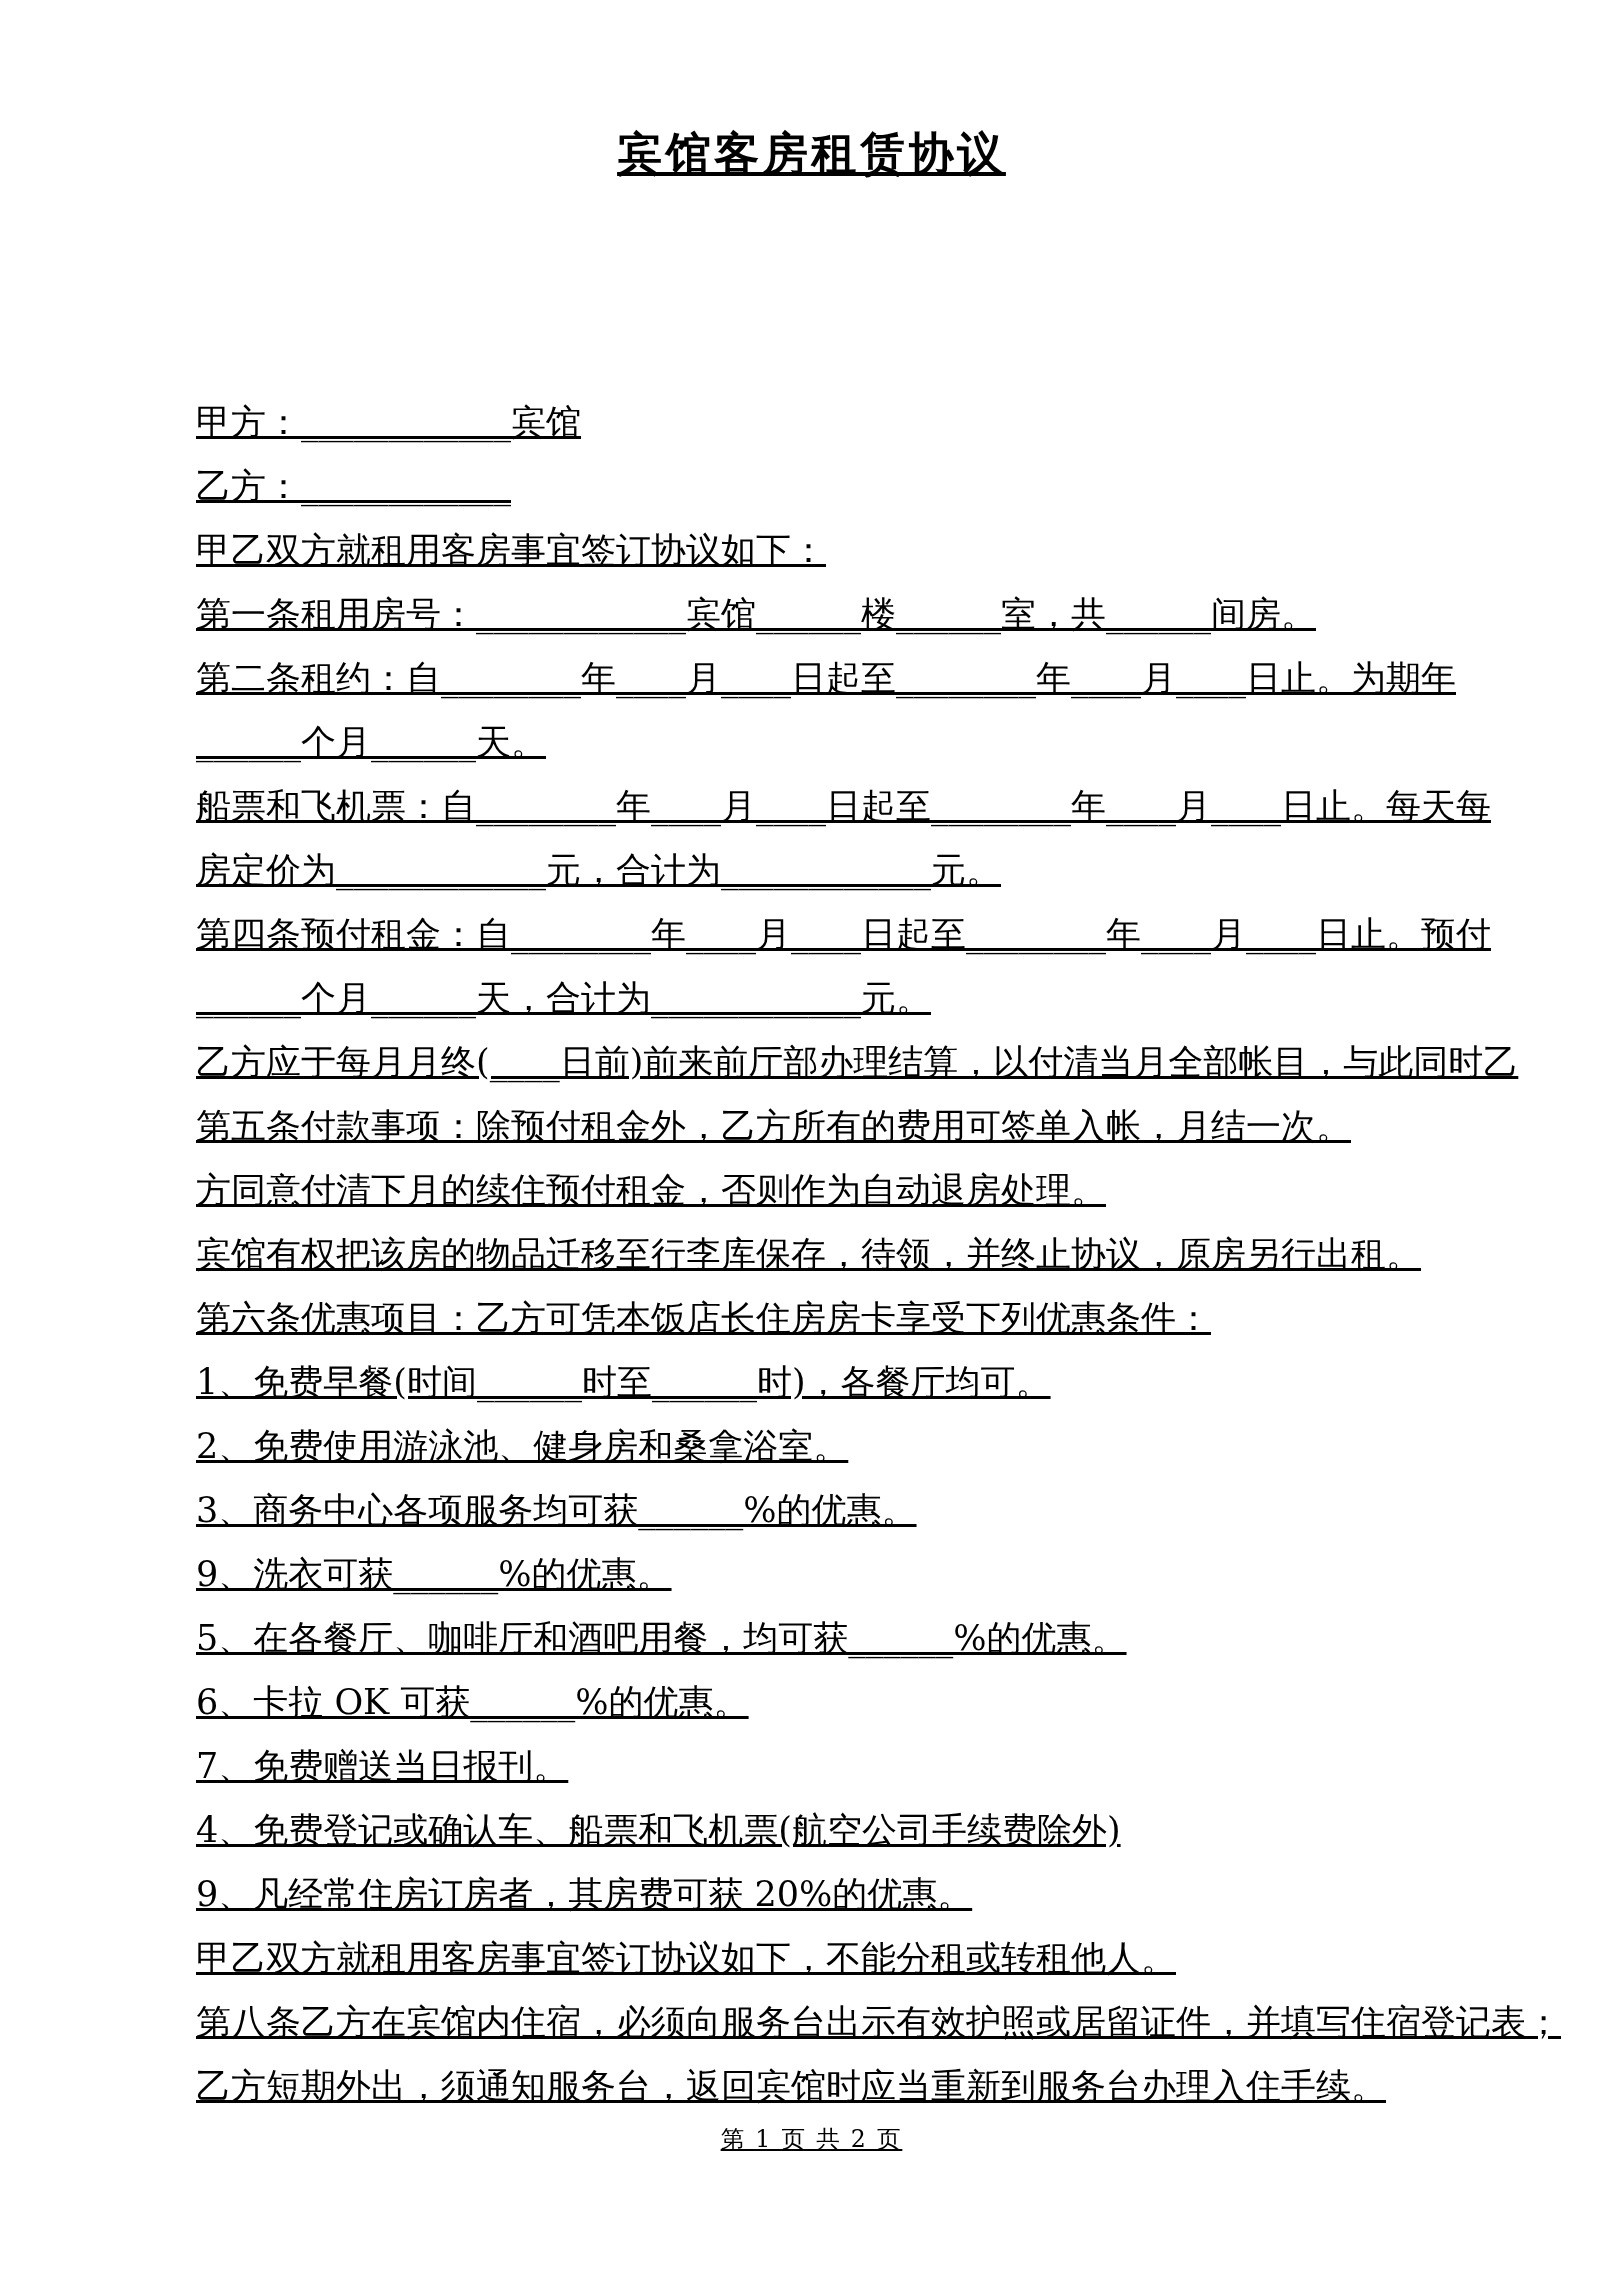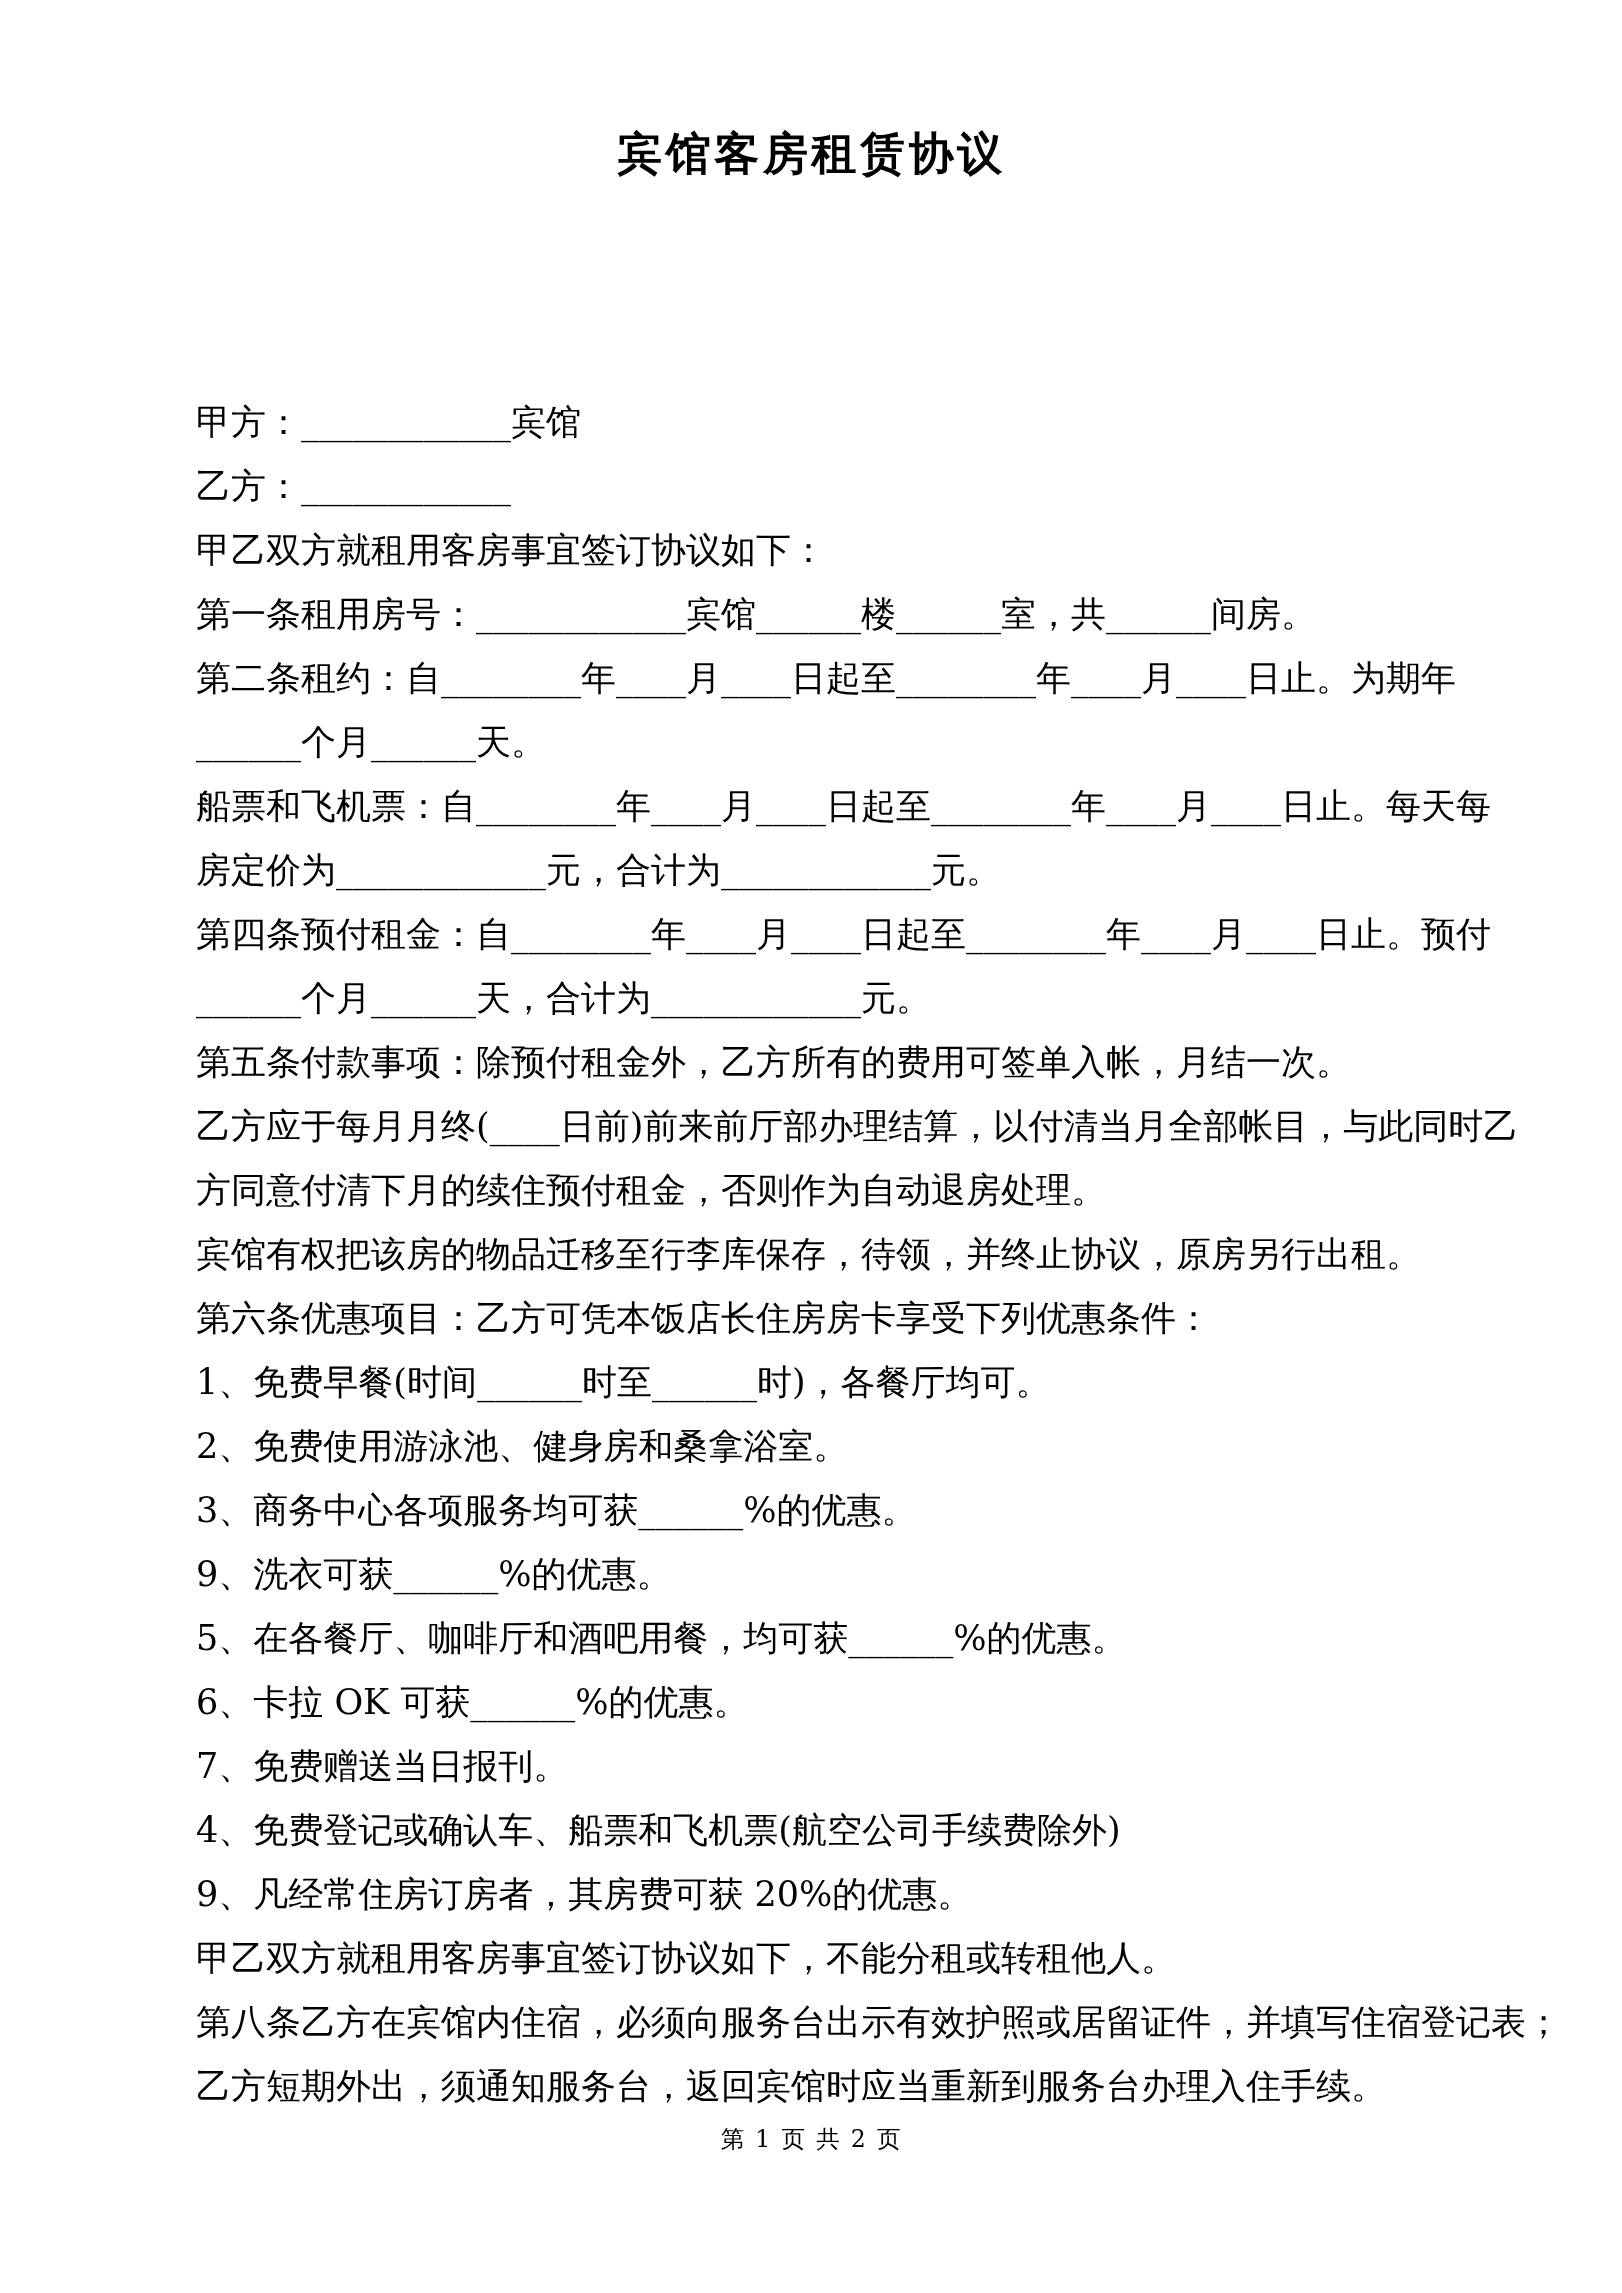--- a/index.html
+++ b/index.html
@@ -12,20 +12,21 @@
     background: #ffffff;
     color: #000000;
     font-family: "DejaVu Serif", "Liberation Serif", serif;
     overflow: hidden;
   }
   .page {
     position: relative;
     width: 1623px;
     height: 2084px;
     background: #ffffff;
+    text-decoration: underline;
   }
   .title {
     margin: 0;
     padding-top: 129px;
     text-align: center;
     font-size: 45px;
     line-height: 49px;
     font-weight: 700;
     letter-spacing: 3.6px;
   }
@@ -58,22 +59,22 @@
     <p class="line">甲方：____________宾馆</p>
     <p class="line">乙方：____________</p>
     <p class="line">甲乙双方就租用客房事宜签订协议如下：</p>
     <p class="line">第一条租用房号：____________宾馆______楼______室，共______间房。</p>
     <p class="line">第二条租约：自________年____月____日起至________年____月____日止。为期年</p>
     <p class="line">______个月______天。</p>
     <p class="line">船票和飞机票：自________年____月____日起至________年____月____日止。每天每</p>
     <p class="line">房定价为____________元，合计为____________元。</p>
     <p class="line">第四条预付租金：自________年____月____日起至________年____月____日止。预付</p>
     <p class="line">______个月______天，合计为____________元。</p>
+    <p class="line">乙方应于每月月终(____日前)前来前厅部办理结算，以付清当月全部帐目，与此同时乙</p>
     <p class="line">第五条付款事项：除预付租金外，乙方所有的费用可签单入帐，月结一次。</p>
-    <p class="line">乙方应于每月月终(____日前)前来前厅部办理结算，以付清当月全部帐目，与此同时乙</p>
     <p class="line">方同意付清下月的续住预付租金，否则作为自动退房处理。</p>
     <p class="line">宾馆有权把该房的物品迁移至行李库保存，待领，并终止协议，原房另行出租。</p>
     <p class="line">第六条优惠项目：乙方可凭本饭店长住房房卡享受下列优惠条件：</p>
     <p class="line">1、免费早餐(时间______时至______时)，各餐厅均可。</p>
     <p class="line">2、免费使用游泳池、健身房和桑拿浴室。</p>
     <p class="line">3、商务中心各项服务均可获______%的优惠。</p>
     <p class="line">9、洗衣可获______%的优惠。</p>
     <p class="line">5、在各餐厅、咖啡厅和酒吧用餐，均可获______%的优惠。</p>
     <p class="line">6、卡拉 OK 可获______%的优惠。</p>
     <p class="line">7、免费赠送当日报刊。</p>

